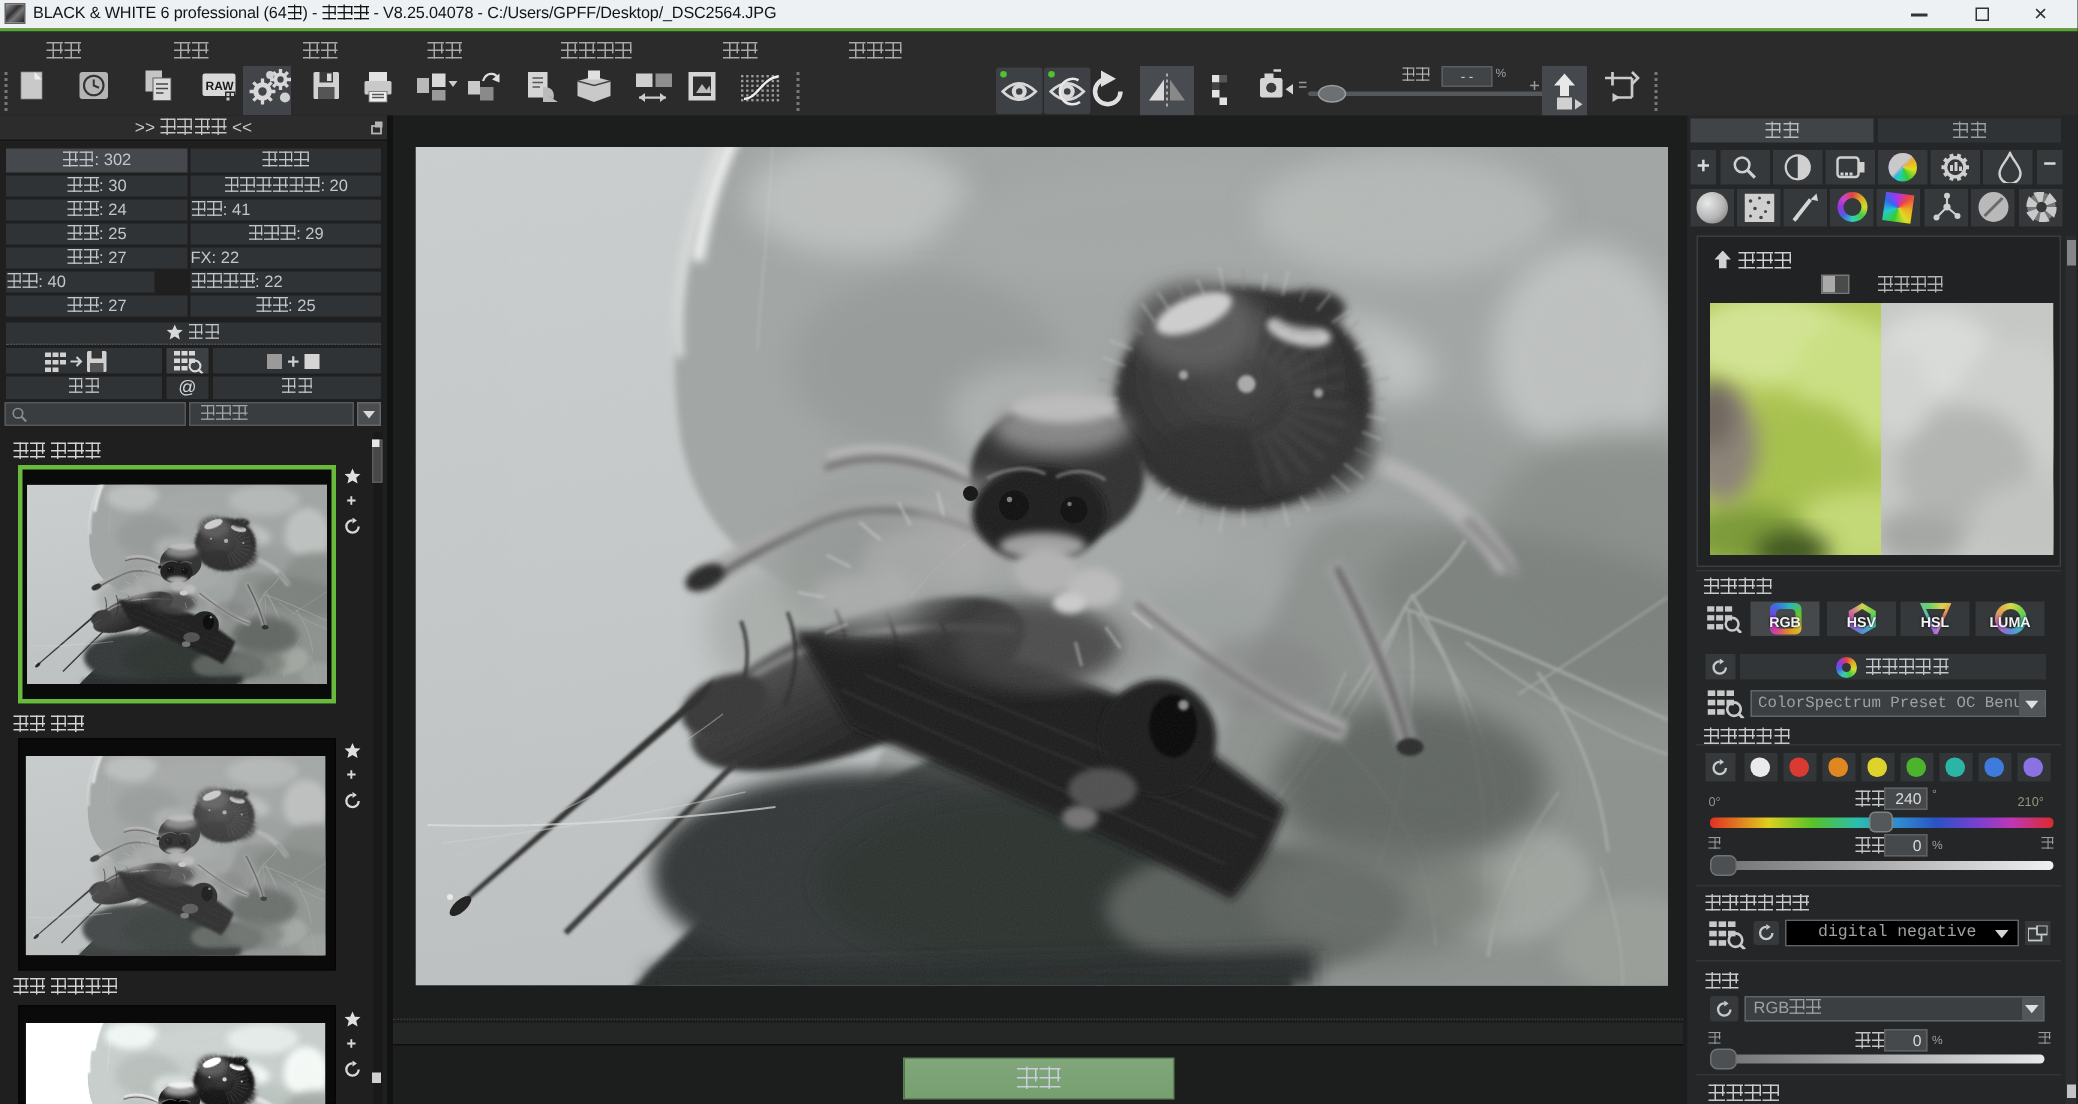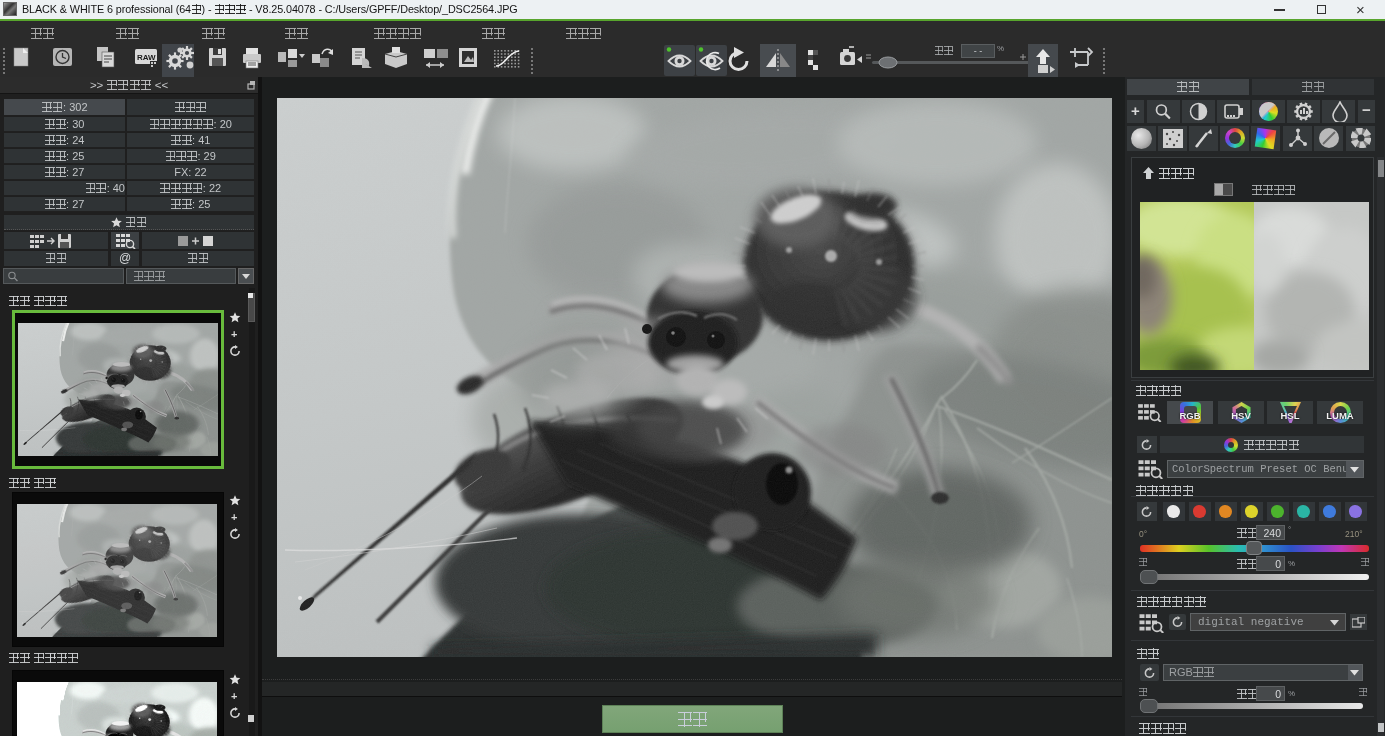--- a/index.html
+++ b/index.html
@@ -286,27 +286,27 @@
 <div class="ab" style="left:0;top:77px;width:258px;height:17px;background:#2c2c2c;border-bottom:1px solid #141414;color:#c6c8ca;font-size:11.5px;text-align:center;padding-top:2px">&gt;&gt; <span class="z"></span><span class="z"></span><span class="z"></span><span class="z"></span> &lt;&lt;</div>
 <svg class="ab" style="left:247px;top:80px" width="9" height="10">
     <rect x="1" y="4" width="6" height="5" fill="none" stroke="#b5b5b5" stroke-width="1.2"></rect>
     <rect x="3" y="1" width="5" height="4" fill="#b5b5b5"></rect>
   </svg>
 <div class="ab" style="left:4px;top:99px;width:121px;height:17px;background:#45494d;border-bottom:1px solid #202020;color:#c3c6c8;font-size:11px;text-align:center;line-height:16px"><span class="z"></span><span class="z"></span>: 302</div>
 <div class="ab" style="left:127px;top:99px;width:127px;height:17px;background:#2f3335;border-bottom:1px solid #202020;color:#c3c6c8;font-size:11px;text-align:center;line-height:16px"><span class="z"></span><span class="z"></span><span class="z"></span></div>
 <div class="ab" style="left:4px;top:117px;width:121px;height:15px;background:#2f3335;border-bottom:1px solid #202020;color:#c3c6c8;font-size:11px;text-align:center;line-height:14px"><span class="z"></span><span class="z"></span>: 30</div>
 <div class="ab" style="left:127px;top:117px;width:127px;height:15px;background:#2f3335;border-bottom:1px solid #202020;color:#c3c6c8;font-size:11px;text-align:center;line-height:14px"><span class="z"></span><span class="z"></span><span class="z"></span><span class="z"></span><span class="z"></span><span class="z"></span>: 20</div>
 <div class="ab" style="left:4px;top:133px;width:121px;height:15px;background:#2f3335;border-bottom:1px solid #202020;color:#c3c6c8;font-size:11px;text-align:center;line-height:14px"><span class="z"></span><span class="z"></span>: 24</div>
-<div class="ab" style="left:127px;top:133px;width:127px;height:15px;background:#2f3335;border-bottom:1px solid #202020;color:#c3c6c8;font-size:11px;text-align:center;line-height:14px"><span class="z"></span><span class="z"></span>: 41</div>
+<div class="ab" style="left:127px;top:133px;width:127px;height:15px;background:#2f3335;border-bottom:1px solid #202020;color:#c3c6c8;font-size:11px;line-height:14px"><span class="z"></span><span class="z"></span>: 41</div>
 <div class="ab" style="left:4px;top:149px;width:121px;height:15px;background:#2f3335;border-bottom:1px solid #202020;color:#c3c6c8;font-size:11px;text-align:center;line-height:14px"><span class="z"></span><span class="z"></span>: 25</div>
 <div class="ab" style="left:127px;top:149px;width:127px;height:15px;background:#2f3335;border-bottom:1px solid #202020;color:#c3c6c8;font-size:11px;text-align:center;line-height:14px"><span class="z"></span><span class="z"></span><span class="z"></span>: 29</div>
 <div class="ab" style="left:4px;top:165px;width:121px;height:15px;background:#2f3335;border-bottom:1px solid #202020;color:#c3c6c8;font-size:11px;text-align:center;line-height:14px"><span class="z"></span><span class="z"></span>: 27</div>
-<div class="ab" style="left:127px;top:165px;width:127px;height:15px;background:#2f3335;border-bottom:1px solid #202020;color:#c3c6c8;font-size:11px;text-align:center;line-height:14px">FX: 22</div>
-<div class="ab" style="left:4px;top:181px;width:121px;height:15px;background:#2f3335;border-bottom:1px solid #202020;color:#c3c6c8;font-size:11px;text-align:right;line-height:14px"><span class="z"></span><span class="z"></span>: 40</div>
-<div class="ab" style="left:127px;top:181px;width:127px;height:15px;background:#2f3335;border-bottom:1px solid #202020;color:#c3c6c8;font-size:11px;text-align:center;line-height:14px"><span class="z"></span><span class="z"></span><span class="z"></span><span class="z"></span>: 22</div>
+<div class="ab" style="left:127px;top:165px;width:127px;height:15px;background:#2f3335;border-bottom:1px solid #202020;color:#c3c6c8;font-size:11px;line-height:14px">FX: 22</div>
+<div class="ab" style="left:4px;top:181px;width:99px;height:15px;background:#2f3335;border-bottom:1px solid #202020;color:#c3c6c8;font-size:11px;text-align:left;line-height:14px"><span class="z"></span><span class="z"></span>: 40</div>
+<div class="ab" style="left:127px;top:181px;width:127px;height:15px;background:#2f3335;border-bottom:1px solid #202020;color:#c3c6c8;font-size:11px;line-height:14px"><span class="z"></span><span class="z"></span><span class="z"></span><span class="z"></span>: 22</div>
 <div class="ab" style="left:4px;top:197px;width:121px;height:15px;background:#2f3335;border-bottom:1px solid #202020;color:#c3c6c8;font-size:11px;text-align:center;line-height:14px"><span class="z"></span><span class="z"></span>: 27</div>
 <div class="ab" style="left:127px;top:197px;width:127px;height:15px;background:#2f3335;border-bottom:1px solid #202020;color:#c3c6c8;font-size:11px;text-align:center;line-height:14px"><span class="z"></span><span class="z"></span>: 25</div>
 <div class="ab" style="left:4px;top:215px;width:250px;height:15px;background:#2f3335;border-bottom:1px dotted #555;color:#c3c6c8;font-size:11px;text-align:center;line-height:15px"><svg width="11" height="11" style="vertical-align:-2px" fill="#d8d8d8">
       <use href="#i-star"></use>
     </svg> <span class="z"></span><span class="z"></span></div>
 <div class="ab" style="left:4px;top:232px;width:104px;height:17px;background:#2f3335"></div>
 <svg class="ab" style="left:30px;top:234px" width="50" height="14">
     <g fill="#d0d0d0">
       <rect x="0" y="1" width="4" height="3"></rect>
       <rect x="5" y="1" width="4" height="3"></rect>
@@ -865,21 +865,21 @@
 <div class="ab" style="left:1140px;top:570px;width:18px;height:14px;background:#4d5052;border:1px solid #707375;border-radius:5px"></div>
 <div class="ab" style="left:1131px;top:590px;width:243px;height:51px;border-top:1px solid #333639;border-bottom:1px solid #333639"></div>
 <div class="ab" style="left:1136px;top:595px;color:#c9ccce;font-size:12px"><span class="z"></span><span class="z"></span><span class="z"></span><span class="z"></span><span class="z"></span><span class="z"></span></div>
 <svg class="ab" style="left:1139px;top:613px" width="26" height="20" fill="#c9c9c9" stroke="#c9c9c9">
     <use href="#i-grid"></use>
   </svg>
 <div class="ab" style="left:1169px;top:614px;width:17px;height:16px;background:#35393b;border-radius:2px"></div>
 <svg class="ab" style="left:1171px;top:616px" width="13" height="12" fill="#c9c9c9" stroke="#c9c9c9">
     <use href="#i-rot"></use>
   </svg>
-<div class="ab" style="left:1190px;top:613px;width:156px;height:18px;background:#404040;border:1px solid #606466;color:#9ea1a3;font-family:'Liberation Mono',monospace;font-size:11px;line-height:16px;padding-left:7px">digital negative</div>
+<div class="ab" style="left:1190px;top:613px;width:156px;height:18px;background:#000000;border:1px solid #606466;color:#9ea1a3;font-family:'Liberation Mono',monospace;font-size:11px;line-height:16px;padding-left:21px">digital negative</div>
 <svg class="ab" style="left:1330px;top:620px" width="10" height="6">
     <path d="M0 0 h9 l-4.5 5.5 Z" fill="#d5d5d5"></path>
   </svg>
 <div class="ab" style="left:1350px;top:614px;width:17px;height:16px;background:#35393b"></div>
 <svg class="ab" style="left:1352px;top:617px" width="13" height="11">
     <rect x="0" y="2" width="9" height="8" fill="none" stroke="#c9c9c9" stroke-width="1.2"></rect>
     <rect x="6" y="0" width="7" height="6" fill="#35393b" stroke="#c9c9c9" stroke-width="1.2"></rect>
   </svg>
 <div class="ab" style="left:1136px;top:647px;color:#c9ccce;font-size:12px"><span class="z"></span><span class="z"></span></div>
 <div class="ab" style="left:1140px;top:664px;width:19px;height:17px;background:#35393b;border-radius:2px"></div>

